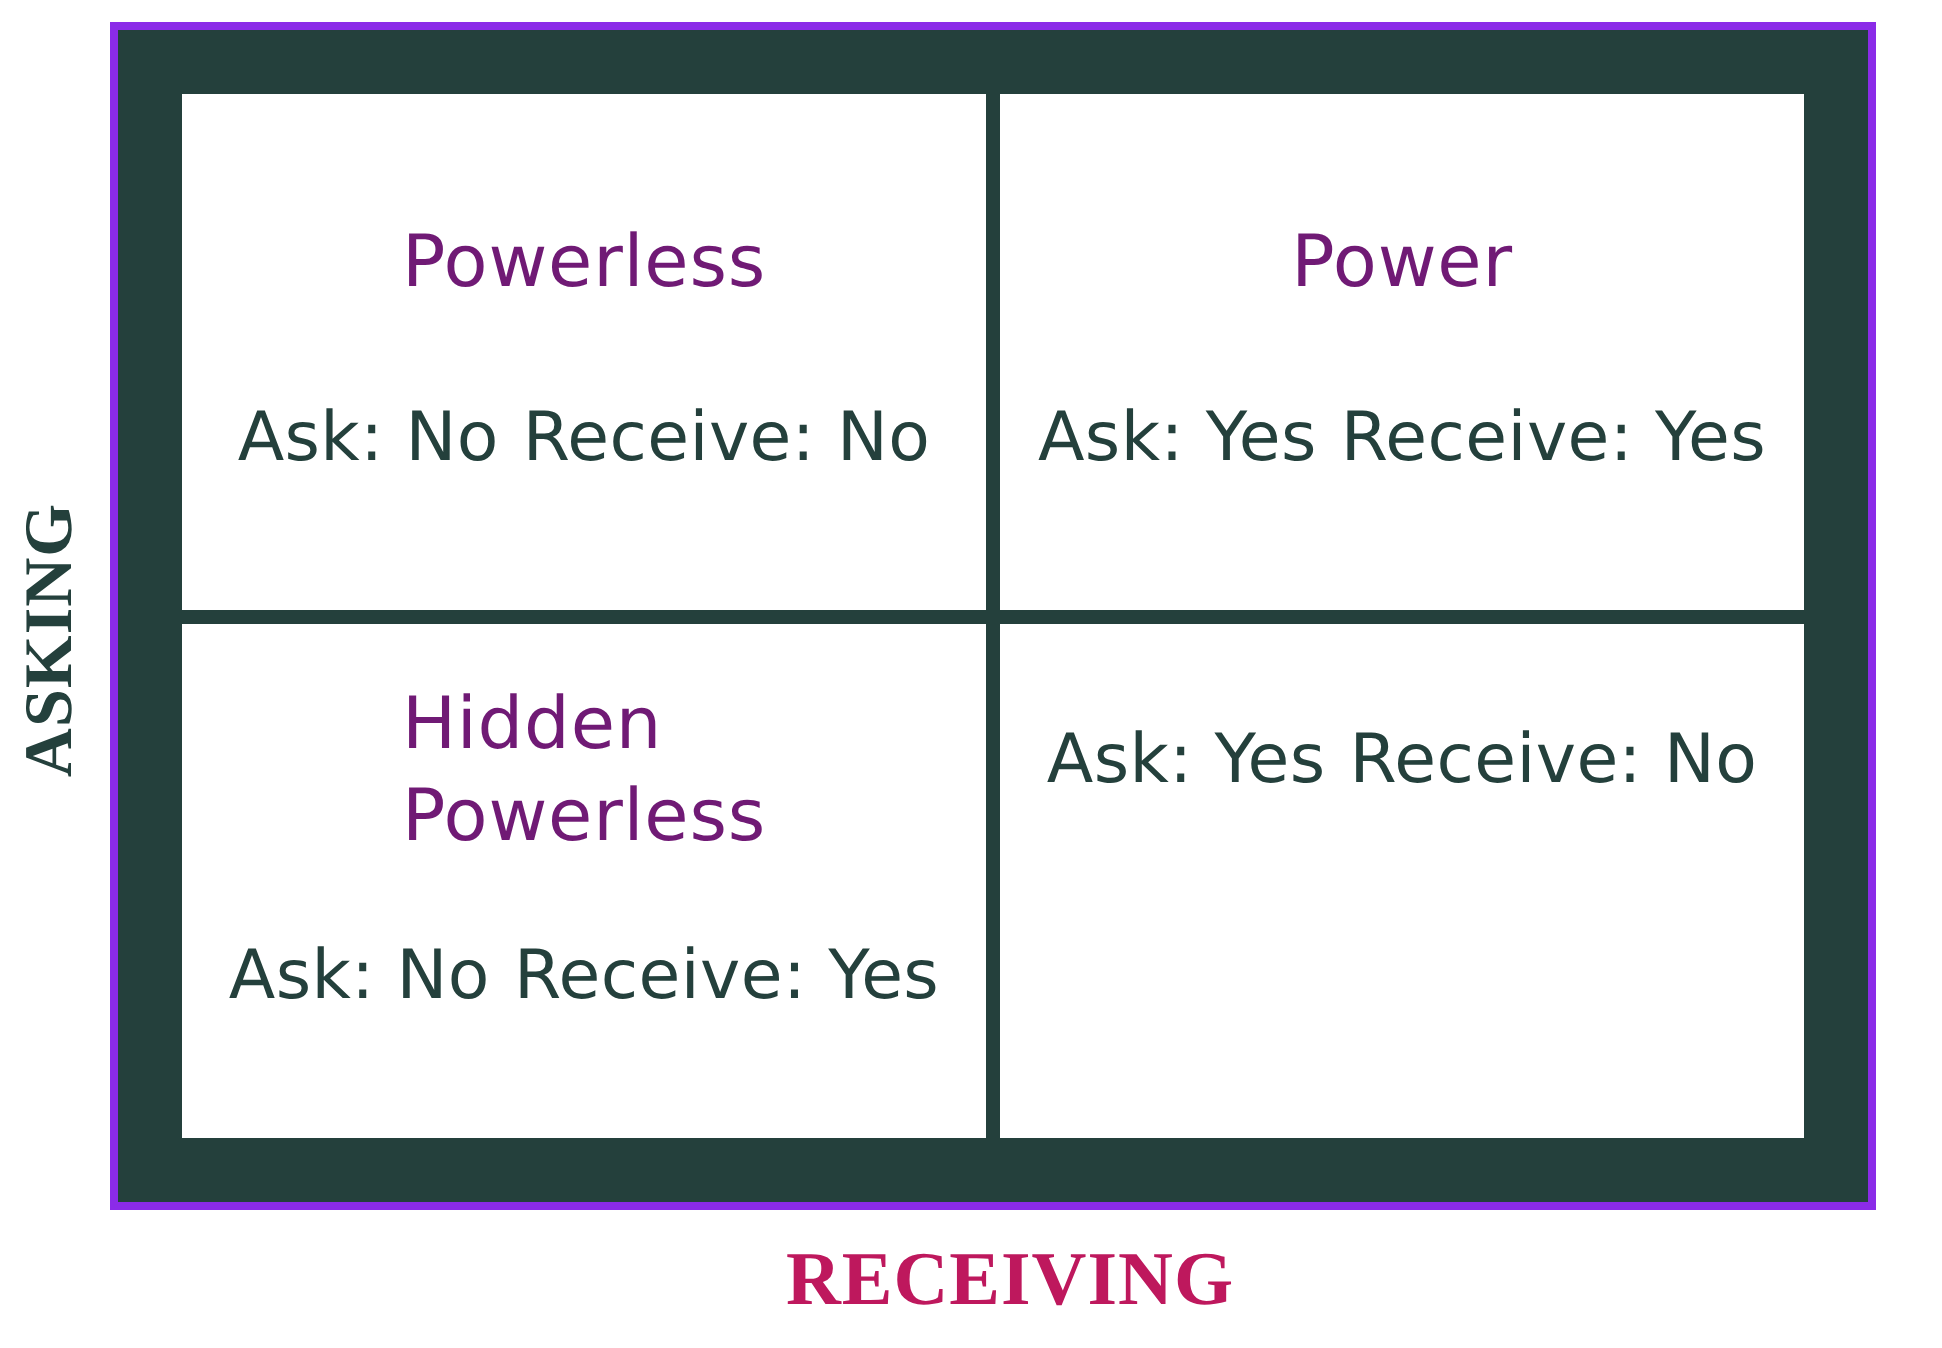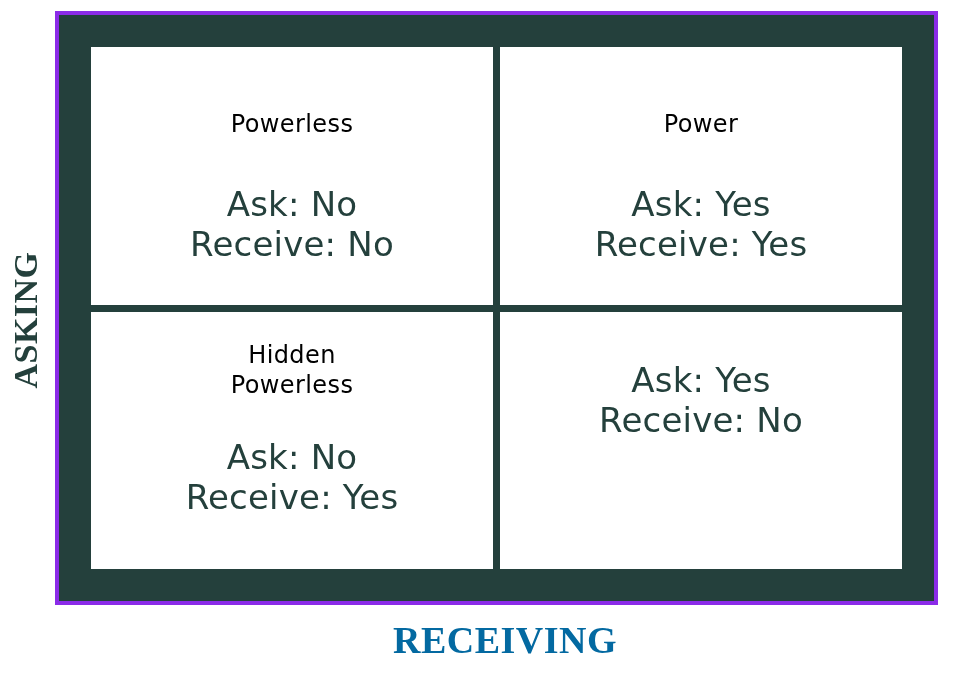--- a/index.html
+++ b/index.html
@@ -55,21 +55,21 @@
     height: 56px;
     display: flex;
     align-items: center;
     justify-content: center;
   }
   .axis-label-x .axis-text {
     font-family: "Liberation Serif", "DejaVu Serif", serif;
     font-weight: 700;
     font-size: 38px;
     letter-spacing: 0.5px;
-    color: #0369a1;
+    color: #be185d;
     line-height: 1;
     white-space: nowrap;
     margin-left: 16px;
   }
 
   
   .matrix-outer {
     position: absolute;
     left: 55px;
     top: 11px;
@@ -110,33 +110,34 @@
     background: #ffffff;
     position: relative;
     display: flex;
     flex-direction: column;
     align-items: center;
     box-sizing: border-box;
     overflow: hidden;
   }
 
   .quadrant-title {
-    color: #000000;
+    color: #701a75;
     font-family: "DejaVu Sans", "Liberation Sans", sans-serif;
-    font-size: 24px;
+    font-size: 36px;
     font-weight: 400;
     line-height: 1.28;
-    text-align: center;
+    text-align: left;
     letter-spacing: 0.4px;
     white-space: pre-line;
   }
 
   .quadrant-body {
     display: flex;
-    flex-direction: column;
+    flex-direction: row;
+    gap: 12px;
   }
 
   .quadrant-line {
     color: #24403c;
     font-family: "DejaVu Sans", "Liberation Sans", sans-serif;
     font-size: 34px;
     font-weight: 400;
     line-height: 1.18;
     text-align: center;
     letter-spacing: 0.2px;

